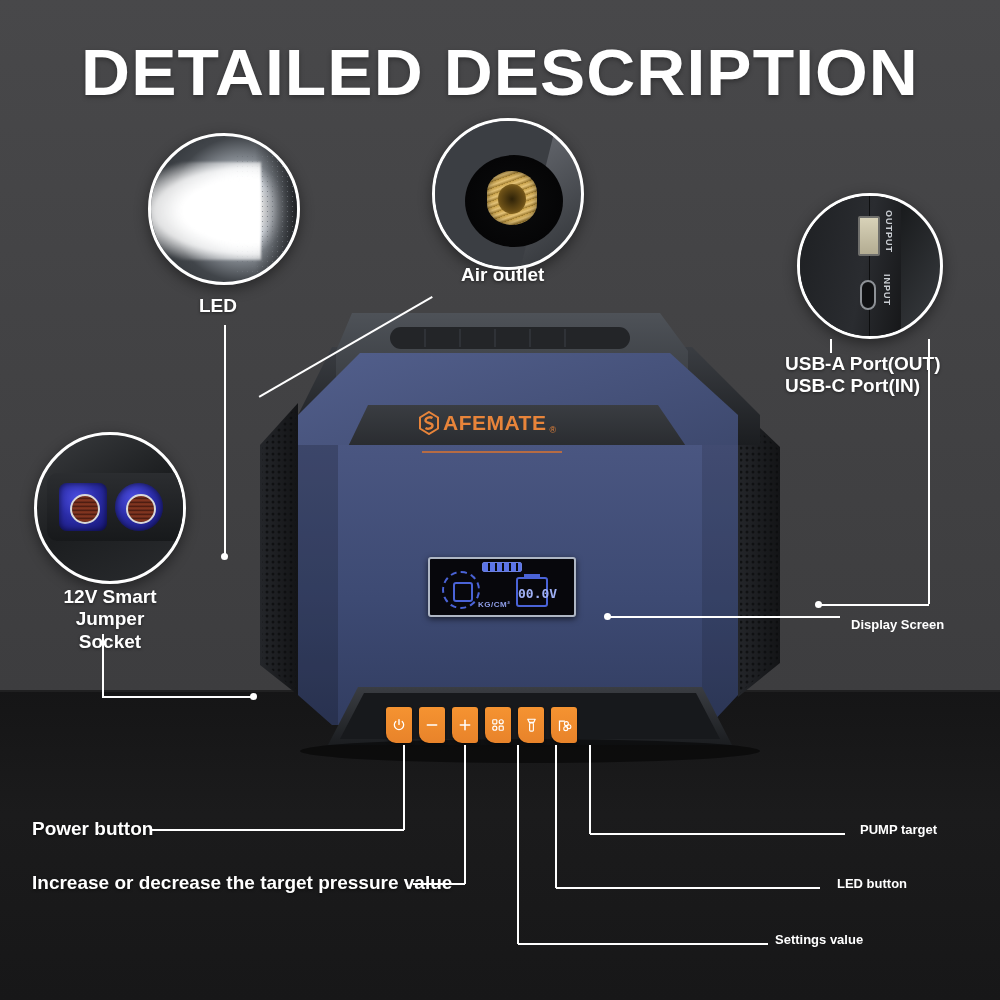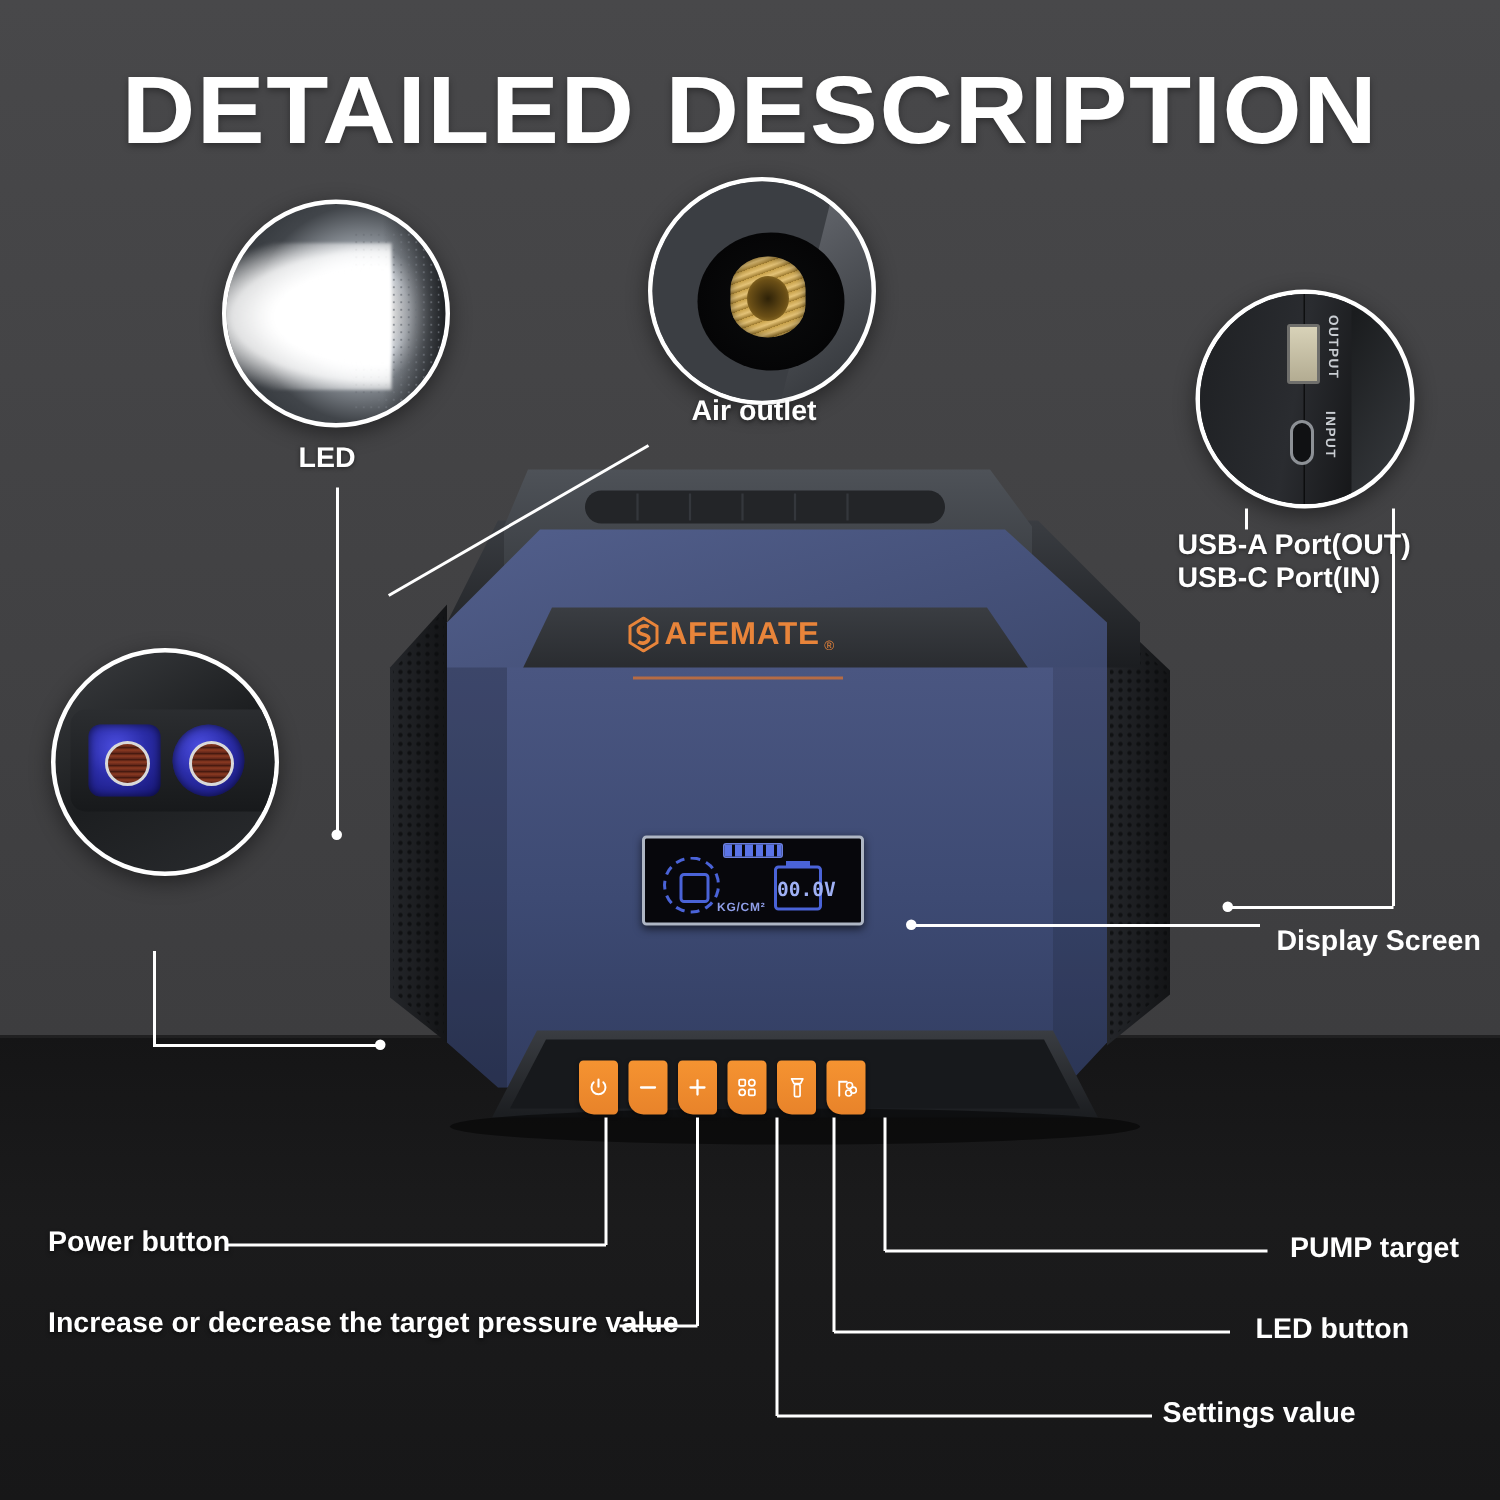--- a/index.html
+++ b/index.html
@@ -203,21 +203,21 @@
     display:flex; align-items:center; justify-content:center;
     box-shadow:0 1px 3px rgba(0,0,0,.5);
   }
   .btn svg{ display:block; }
   
   .blabel {
     position:absolute; color:#ffffff; font-weight:bold; font-size:19px;
     white-space:nowrap;
     text-shadow:0 1px 3px rgba(0,0,0,.55);
   }
-  .rlabel { position:absolute; color:#ffffff; font-weight:bold; font-size:19px; white-space:nowrap; }
+  .rlabel { position:absolute; color:#ffffff; font-weight:bold; font-size:13px; white-space:nowrap; }
 </style>
 </head>
 <body>
 
 <div id="stage">
 
   <div class="bg-top"></div>
   <div class="bg-bottom"></div>
 
   <div class="title">DETAILED DESCRIPTION</div>
@@ -377,20 +377,22 @@
   <div class="lline lv" style="left:830px; top:339px; height:14px;"></div>
   <div class="lline lv" style="left:928px; top:339px; height:265px;"></div>
   <div class="lline lh" style="left:818px; top:604px; width:111px;"></div>
   <div class="ldot" style="left:815px; top:601px;"></div>
 
   <div class="callout" id="c-jump">
     <div class="plate"></div>
     <div class="socket left"></div>
     <div class="socket right"></div>
   </div>
+  <div class="callout-label" style="left:48px; top:586px; text-align:center; width:124px;">12V Smart
+Jumper Socket</div>
   <div class="lline lv" style="left:102px; top:634px; height:63px;"></div>
   <div class="lline lh" style="left:102px; top:696px; width:152px;"></div>
   <div class="ldot" style="left:250px; top:693px;"></div>
 
   <div class="rlabel" style="left:851px; top:617px;">Display Screen</div>
   <div class="lline lh" style="left:608px; top:616px; width:232px;"></div>
   <div class="ldot" style="left:604px; top:613px;"></div>
 
   <div class="blabel" style="left:32px; top:818px;">Power button</div>
   <div class="lline lh" style="left:150px; top:829px; width:254px;"></div>

